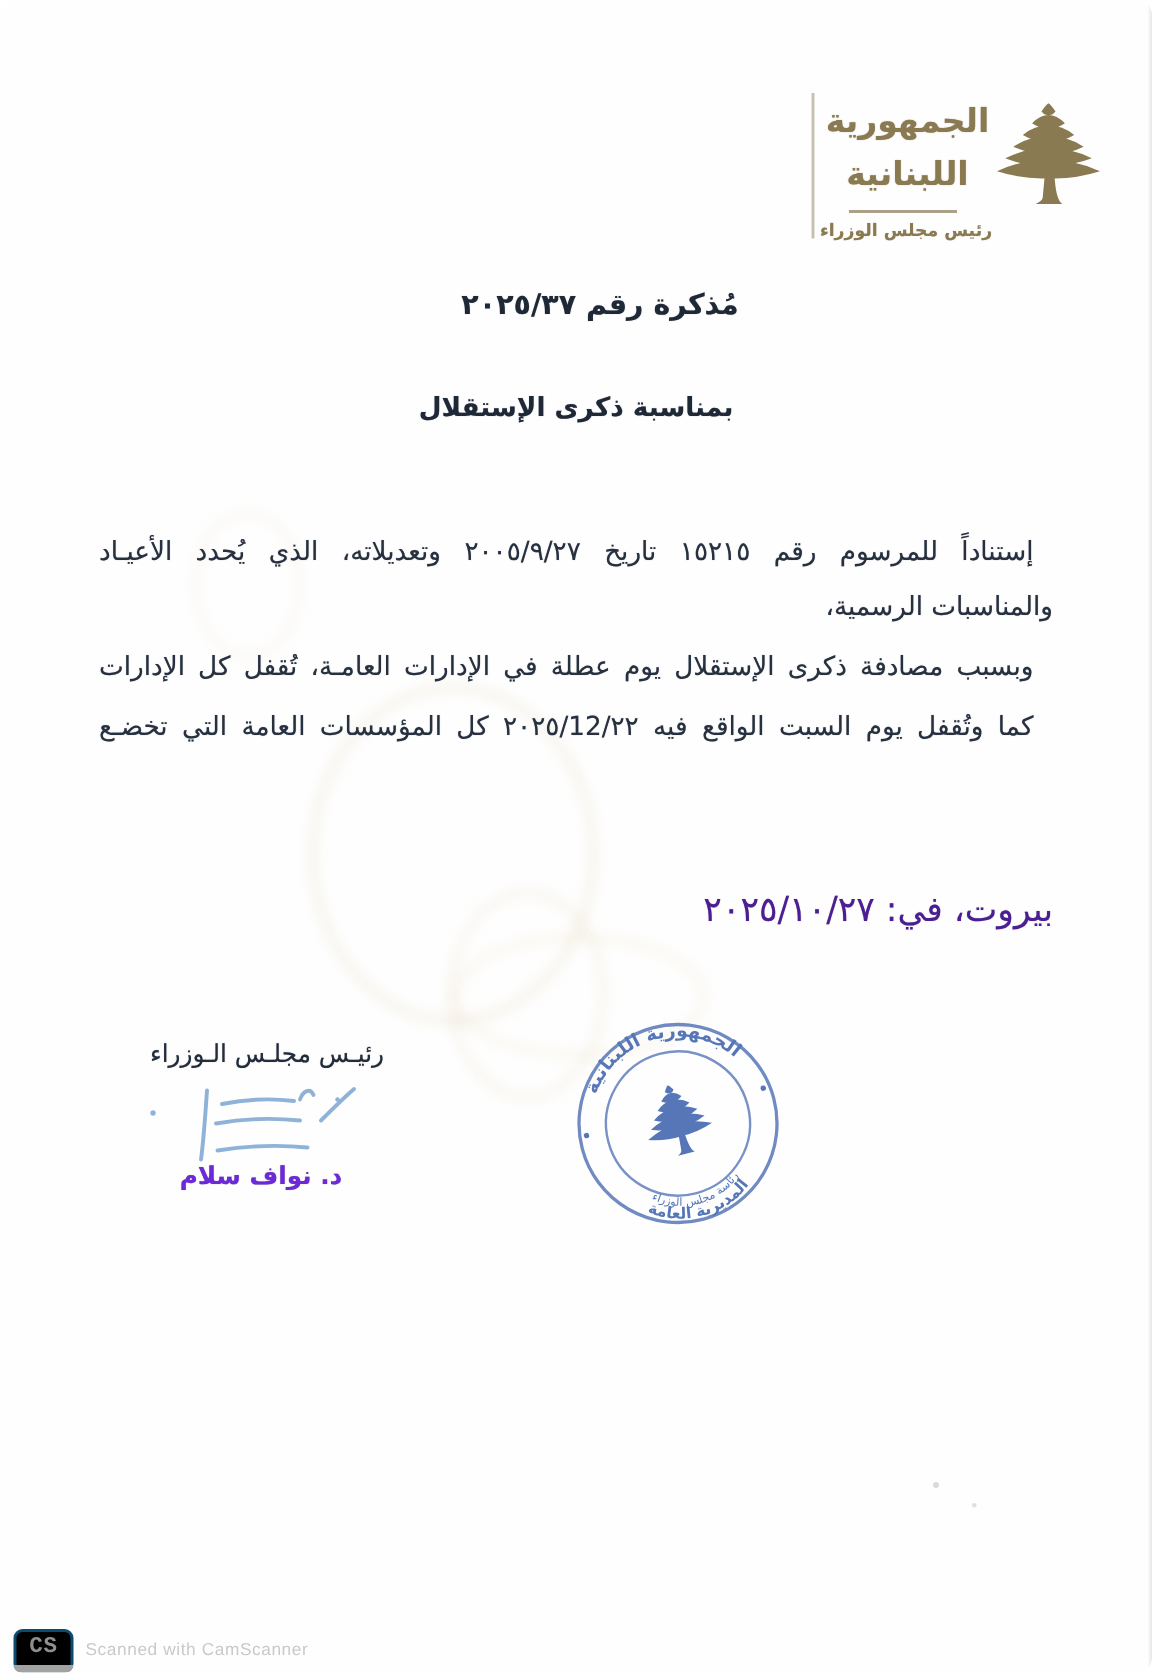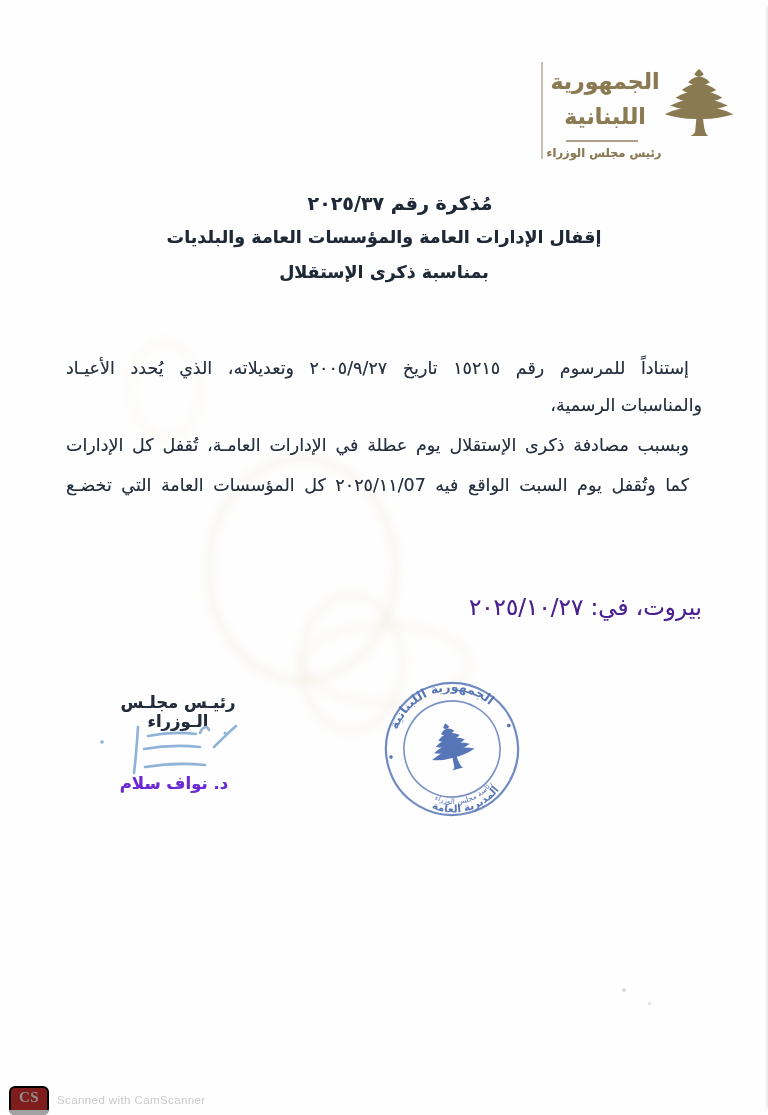--- a/index.html
+++ b/index.html
@@ -33,31 +33,31 @@
 
   
   .bodyblock{left:66px;top:350px;width:636px;direction:rtl;font-size:17.5px;line-height:37px;color:#26303f;}
   .para{margin:0 0 3px 0;}
   .line{display:block;}
   .jfull{text-align:justify;text-align-last:justify;padding-right:13px;}
   .jlast{text-align:right;}
   .dateline{right:66px;top:594px;direction:rtl;font-size:23px;color:#4c1d95;}
 
   
-  .sig-title{left:90px;top:693px;width:176px;text-align:center;direction:rtl;font-weight:bold;font-size:16.5px;color:#222c3a;}
+  .sig-title{left:90px;top:693px;width:176px;text-align:center;direction:rtl;font-weight:normal;font-size:16.5px;color:#222c3a;}
   .sig-ink{left:96px;top:720px;width:150px;height:64px;}
   .sig-name{left:98px;top:774px;width:152px;text-align:center;direction:rtl;font-weight:bold;font-size:16.5px;color:#6d28d9;}
 
   
   .stamp{left:376px;top:679px;width:152px;height:144px;opacity:.93;}
 
   
   .cs-badge{
-    left:9px;top:1086px;width:36px;height:25px;border:2px solid #000000;border-radius:6px;
-    background:#7f1d1d;font-family:Liberation Serif, serif;
+    left:9px;top:1086px;width:36px;height:25px;border:2px solid #0c4a6e;border-radius:6px;
+    background:#000000;font-family:Liberation Mono, monospace;
   }
   .cs-badge .cs-letters{position:absolute;left:0;right:0;top:1px;text-align:center;font-weight:bold;font-size:15px;color:#8f8f8f;letter-spacing:.5px;}
   .cs-badge .cs-bar{position:absolute;left:-2px;right:-2px;bottom:-2px;height:5px;background:#a2a2a2;border-radius:0 0 6px 6px;}
   .scan-text{left:57px;top:1094px;font-family:"Liberation Sans",sans-serif;font-size:11.5px;color:#c9c9c9;letter-spacing:.4px;}
 
   
   .edge-r{right:0;top:0;bottom:0;width:3px;background:linear-gradient(to left,#e6e6e6,rgba(230,230,230,0));}
   .bleed{border-radius:50%;filter:blur(4px);}
   .bleed.a{left:205px;top:455px;width:180px;height:215px;border:7px solid rgba(214,196,158,0.16);}
   .bleed.b{left:298px;top:592px;width:95px;height:130px;border:6px solid rgba(222,200,162,0.14);}
@@ -92,33 +92,32 @@
       <path d="M6,59 Q28,49 50,49 Q72,49 94,59 Q72,66 50,65 Q28,66 6,59 Z"></path>
       <path d="M13,48 Q31,39 50,39 Q69,39 87,48 Q69,55 50,54 Q31,55 13,48 Z"></path>
       <path d="M20,38 Q34,29 50,29 Q66,29 80,38 Q66,45 50,44 Q34,45 20,38 Z"></path>
       <path d="M28,28 Q38,20 50,20 Q62,20 72,28 Q62,34 50,33 Q38,34 28,28 Z"></path>
       <path d="M36,18 Q43,11 50,11 Q57,11 64,18 Q57,23 50,22 Q43,23 36,18 Z"></path>
       <path d="M44,8 Q48,2 50,1 Q52,2 56,8 Q53,12 50,11 Q47,12 44,8 Z"></path>
     </g>
   </svg>
 
   <div class="abs t-center title1 doc-text">مُذكرة رقم ٢٠٢٥/٣٧</div>
-  <div class="abs t-center title2 doc-text">إقفال الإدارات العامة والمؤسسات العامة والبلديات</div>
   <div class="abs t-center title3 doc-text">بمناسبة ذكرى الإستقلال</div>
 
   <div class="abs bodyblock doc-text">
     <p class="para">
       <span class="line jfull">إستناداً للمرسوم رقم ١٥٢١٥ تاريخ ٢٠٠٥/٩/٢٧ وتعديلاته، الذي يُحدد الأعيـاد</span>
       <span class="line jlast">والمناسبات الرسمية،</span>
     </p>
     <p class="para">
       <span class="line jfull">وبسبب مصادفة ذكرى الإستقلال يوم عطلة في الإدارات العامـة، تُقفل كل الإدارات</span>
     </p>
     <p class="para">
-      <span class="line jfull">كما وتُقفل يوم السبت الواقع فيه ٢٠٢٥/١١/07 كل المؤسسات العامة التي تخضـع</span>
+      <span class="line jfull">كما وتُقفل يوم السبت الواقع فيه ٢٠٢٥/12/٢٢ كل المؤسسات العامة التي تخضـع</span>
     </p>
   </div>
   <div class="abs dateline doc-text">بيروت، في: ٢٠٢٥/١٠/٢٧</div>
 
   <div class="abs sig-title doc-text">رئيـس مجلـس الـوزراء</div>
   <svg class="abs sig-ink" viewBox="0 0 150 64">
     <g stroke="#8fb3d8" stroke-width="2.6" fill="none" stroke-linecap="round">
       <circle cx="6" cy="22" r="1.8" fill="#8fb3d8" stroke="none"></circle>
       <path d="M42,7 C41,21 40,38 38,53"></path>
       <path d="M52,16 C67,13 84,12 100,14"></path>

